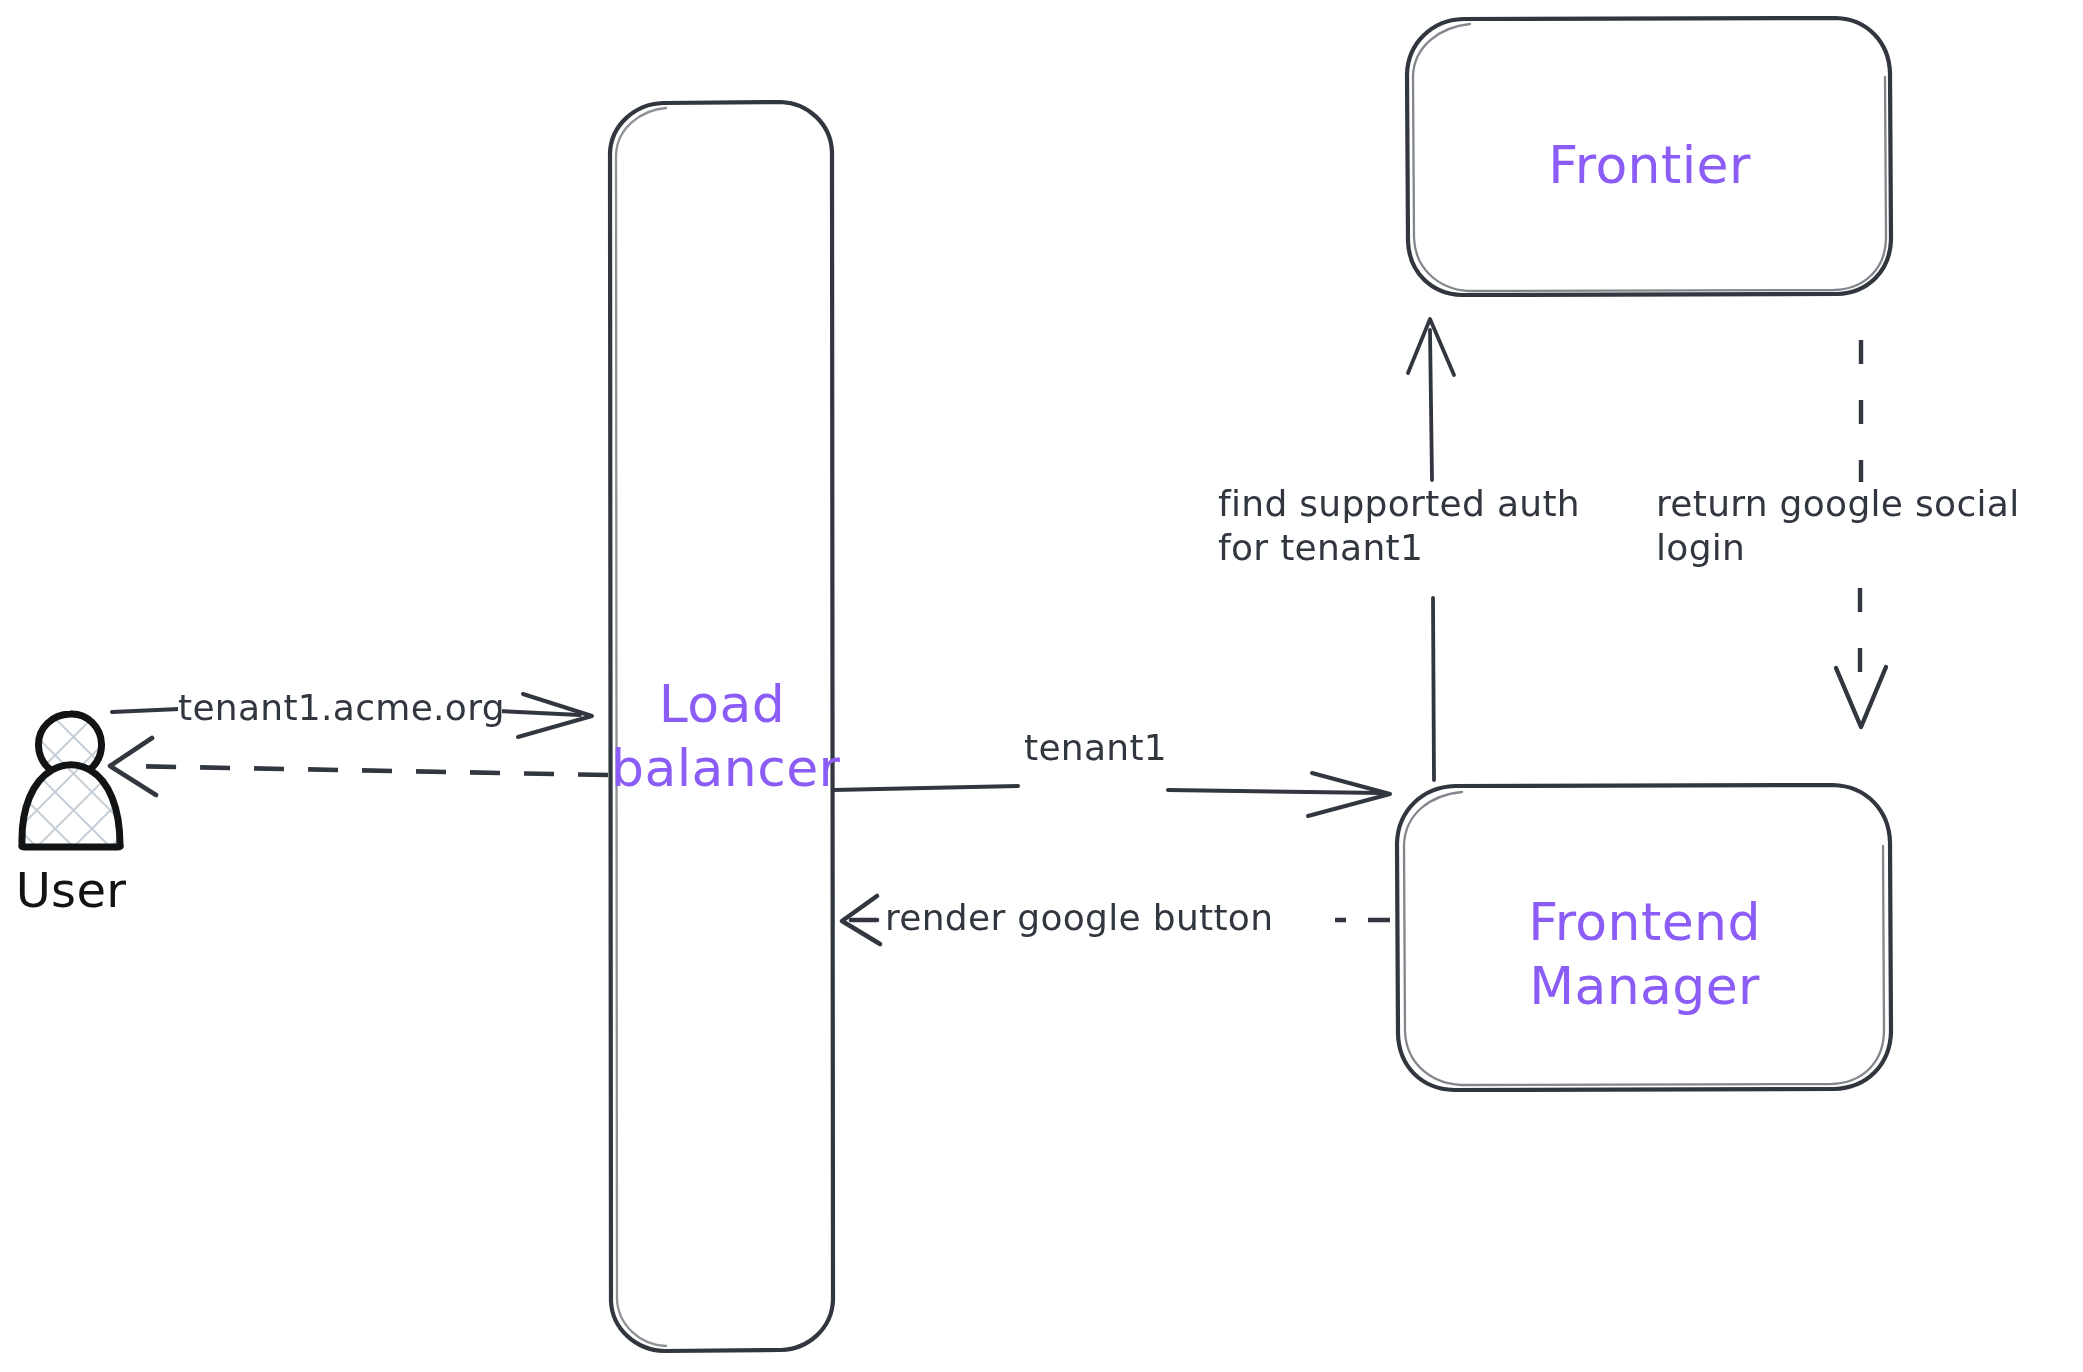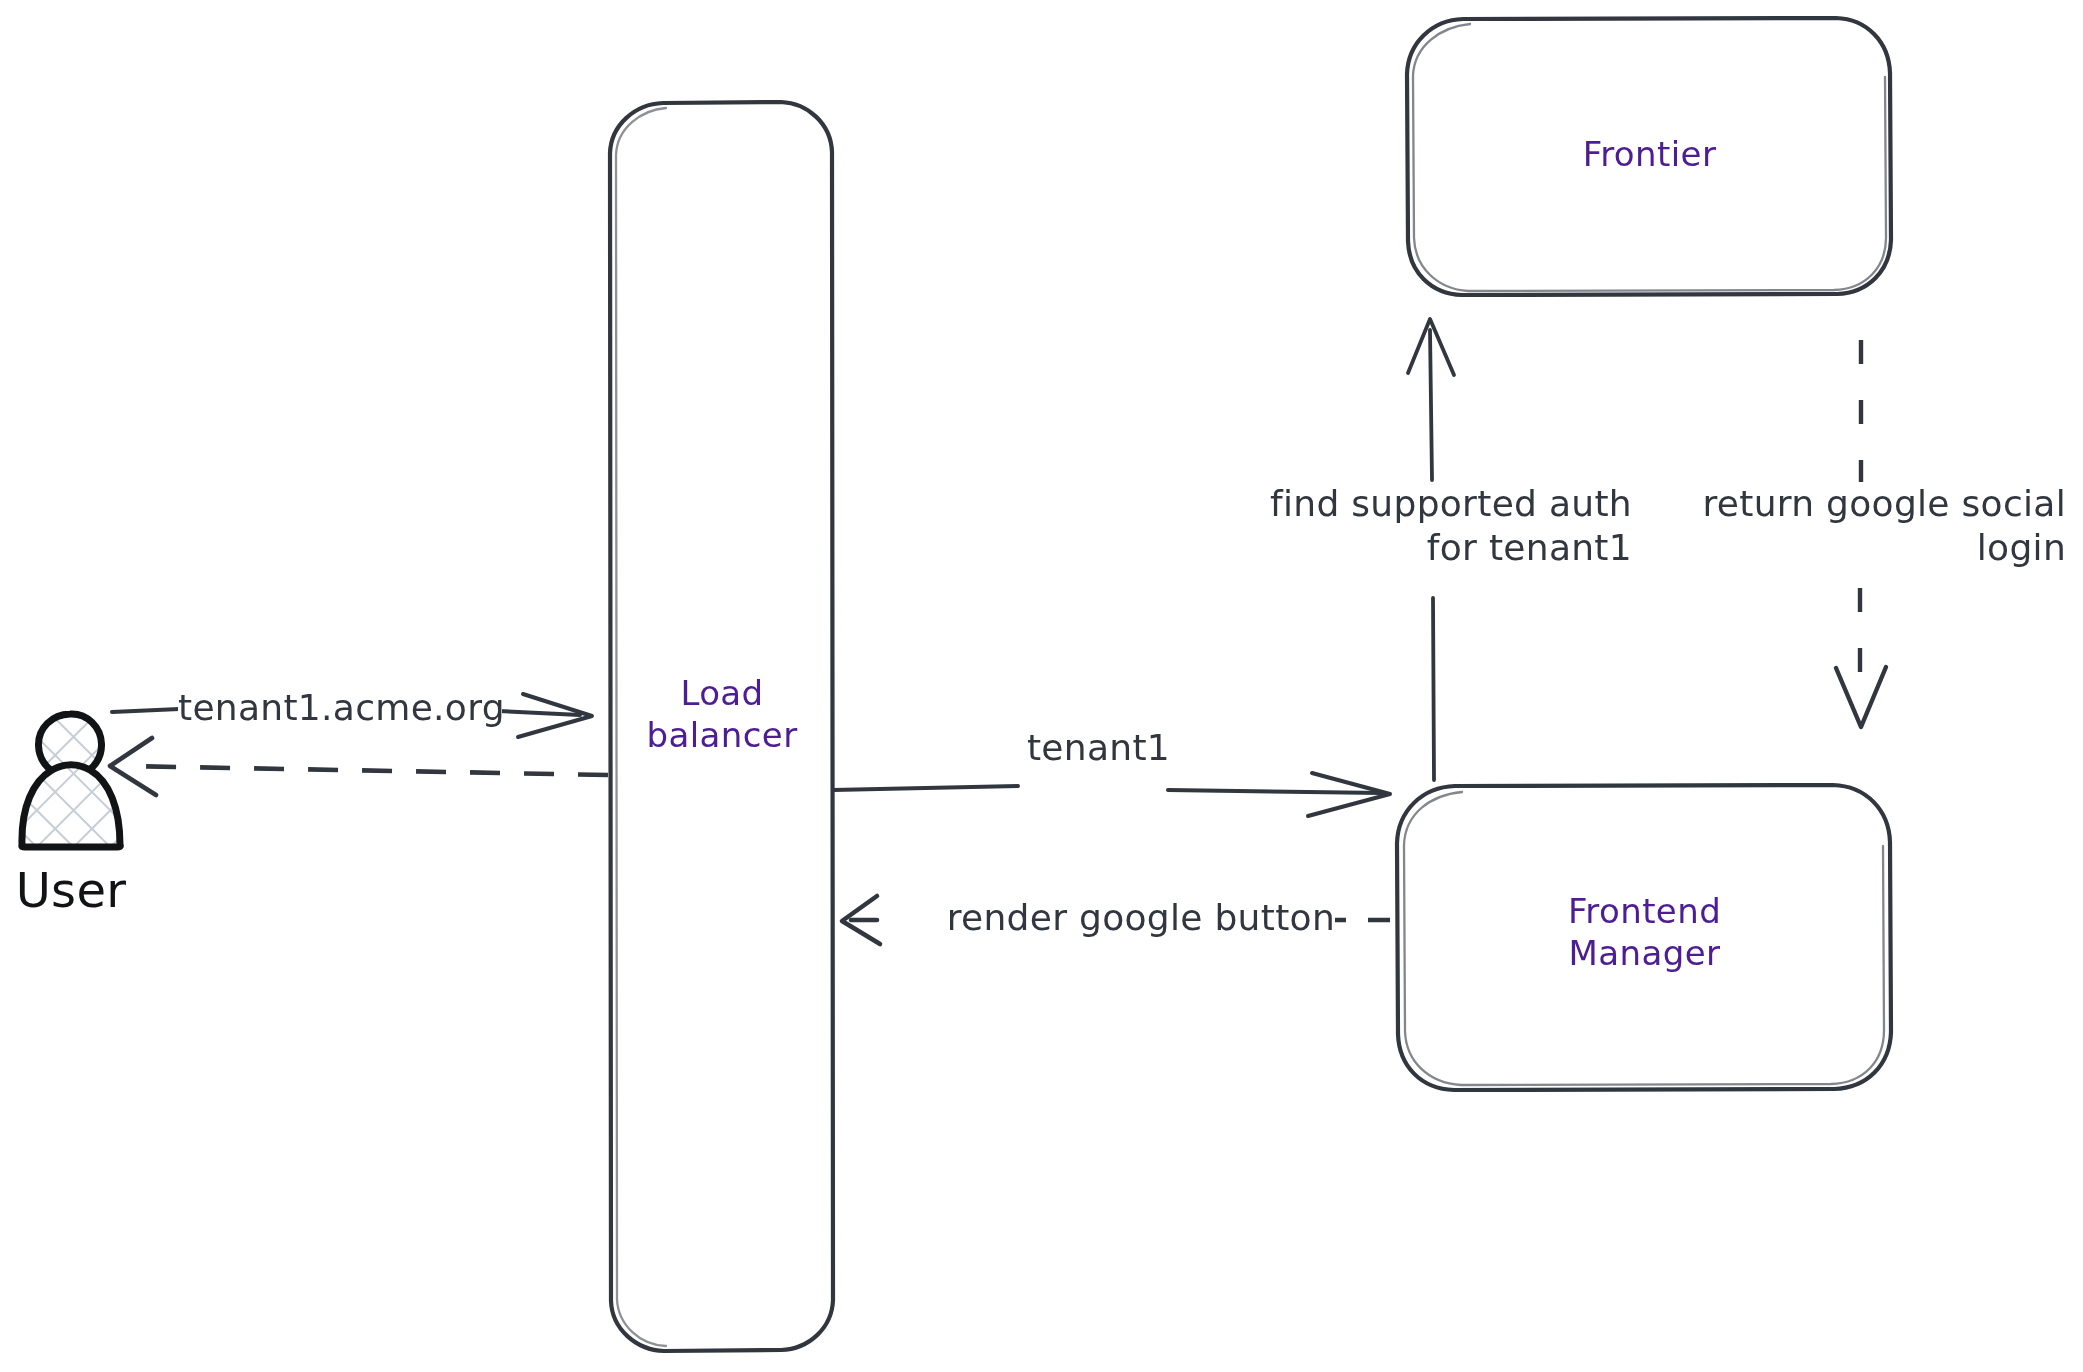--- a/index.html
+++ b/index.html
@@ -23,31 +23,31 @@
   #diagram-svg {
     position: absolute;
     top: 0;
     left: 0;
     width: 2083px;
     height: 1372px;
   }
   .node-label {
     position: absolute;
     text-align: center;
-    color: #4c1d95;
+    color: #8b5cf6;
     font-family: "DejaVu Sans", sans-serif;
-    font-size: 34px;
+    font-size: 52px;
     line-height: 1.24;
     letter-spacing: 0.4px;
     white-space: pre-line;
     pointer-events: none;
   }
   .edge-label {
     position: absolute;
-    text-align: right;
+    text-align: left;
     color: #31363f;
     font-family: "DejaVu Sans", sans-serif;
     font-size: 36px;
     line-height: 1.22;
     letter-spacing: 0.3px;
     white-space: pre-line;
     background: #ffffff;
     pointer-events: none;
   }
   .actor-label {

